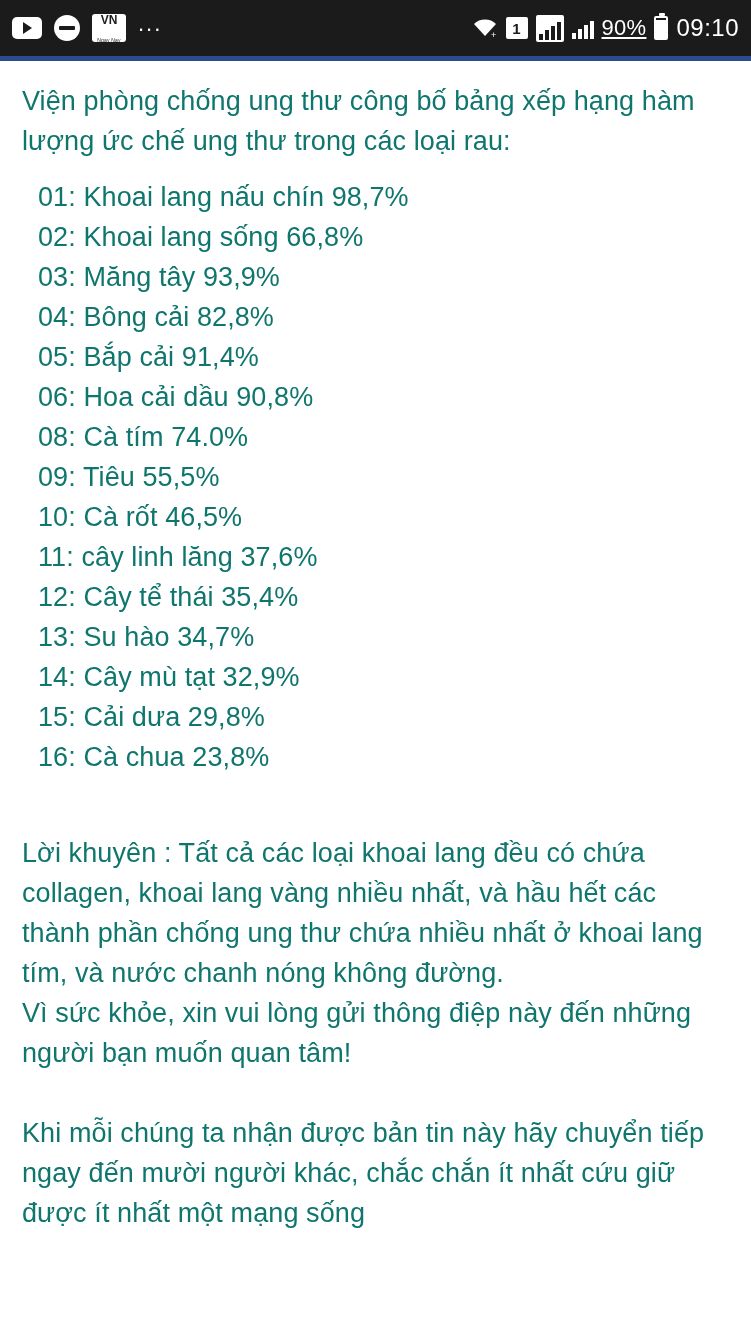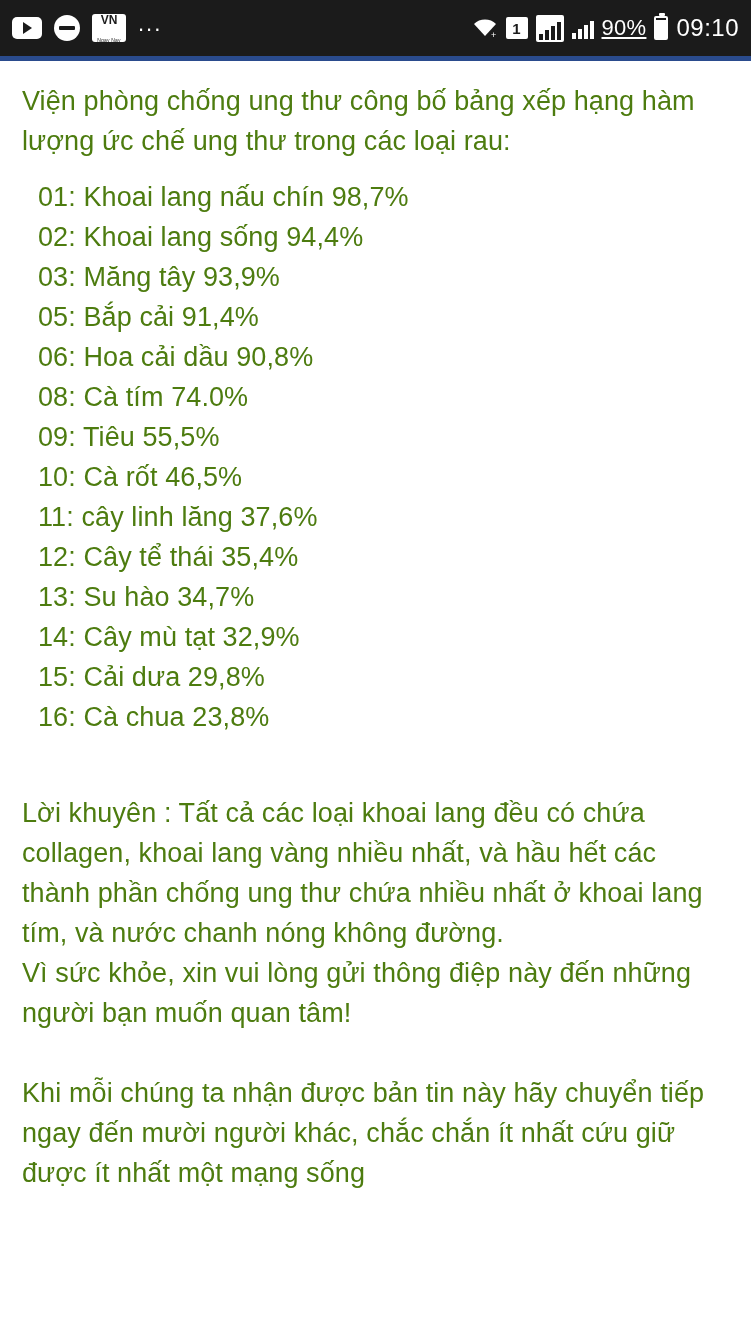--- a/index.html
+++ b/index.html
@@ -177,21 +177,21 @@
   
   .accent-bar {
     height: 5px;
     background: #2a4b8d;
   }
 
   
   .content {
     padding: 20px 22px 0 22px;
     box-sizing: border-box;
-    color: #4d7c0f;
+    color: #0f766e;
     font-size: 27px;
     line-height: 40px;
     letter-spacing: 0.1px;
   }
   .para {
     margin: 0;
   }
   .list {
     margin: 16px;
     padding: 0;
@@ -248,22 +248,23 @@
   </div>
 </div>
 
 <div class="accent-bar"></div>
 
 <div class="content">
   <p class="para">Viện phòng chống ung thư công bố bảng xếp hạng hàm lượng ức chế ung thư trong các loại rau:</p>
 
   <ul class="list">
     <li>01: Khoai lang nấu chín 98,7%</li>
-    <li>02: Khoai lang sống 94,4%</li>
+    <li>02: Khoai lang sống 66,8%</li>
     <li>03: Măng tây 93,9%</li>
+    <li>04: Bông cải 82,8%</li>
     <li>05: Bắp cải 91,4%</li>
     <li>06: Hoa cải dầu 90,8%</li>
     <li>08: Cà tím 74.0%</li>
     <li>09: Tiêu 55,5%</li>
     <li>10: Cà rốt 46,5%</li>
     <li>11: cây linh lăng 37,6%</li>
     <li>12: Cây tể thái 35,4%</li>
     <li>13: Su hào 34,7%</li>
     <li>14: Cây mù tạt 32,9%</li>
     <li>15: Cải dưa 29,8%</li>

